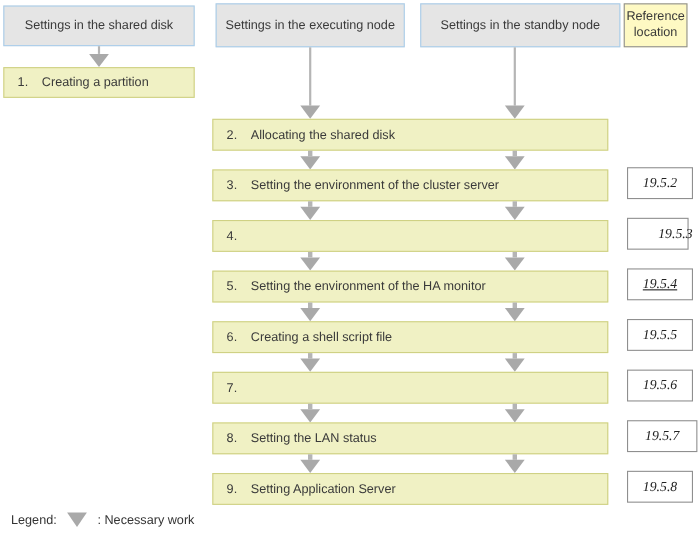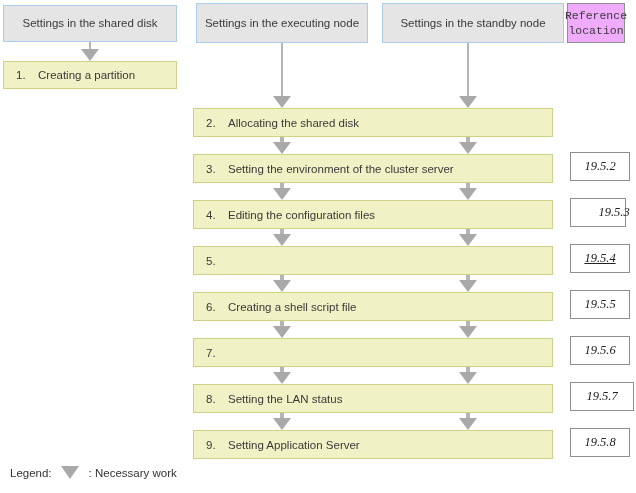--- a/index.html
+++ b/index.html
@@ -19,23 +19,22 @@
     display: flex;
     align-items: center;
     justify-content: center;
     text-align: center;
     font-size: 11.5px;
     line-height: 15px;
     box-sizing: border-box;
     padding: 0 6px;
   }
   .hdr.ref-hdr {
-    background: #f0abfc;
+    background: #fef9c3;
     border: 1px solid #8f8f8f;
-    font-family: Liberation Mono, monospace;
   }
   
   .step {
     position: absolute;
     background: #f0f1c4;
     border: 1px solid #cfd184;
     display: flex;
     align-items: center;
     box-sizing: border-box;
     font-size: 11.5px;
@@ -161,37 +160,37 @@
       <div class="stem"></div>
       <div class="head"></div>
     </div>
   <div class="arrow short" style="left:459px; top:183px; height:17px;">
       <div class="stem"></div>
       <div class="head"></div>
     </div>
 
   <div class="step" style="left:193px; top:200px; width:360px; height:29px;">
     <span class="num">4.</span>
-    <span class="lbl">Editing the configuration files</span>
   </div>
   <div class="refbox" style="left:570px; top:198px; width:56px; height:29px;padding-left:32px;">
     <span>19.5.3</span>
   </div>
 
   <div class="arrow short" style="left:273px; top:229px; height:17px;">
       <div class="stem"></div>
       <div class="head"></div>
     </div>
   <div class="arrow short" style="left:459px; top:229px; height:17px;">
       <div class="stem"></div>
       <div class="head"></div>
     </div>
 
   <div class="step" style="left:193px; top:246px; width:360px; height:29px;">
     <span class="num">5.</span>
+    <span class="lbl">Setting the environment of the HA monitor</span>
   </div>
   <div class="refbox" style="left:570px; top:244px; width:60px; height:29px;text-decoration:underline;">
     <span>19.5.4</span>
   </div>
 
   <div class="arrow short" style="left:273px; top:275px; height:17px;">
       <div class="stem"></div>
       <div class="head"></div>
     </div>
   <div class="arrow short" style="left:459px; top:275px; height:17px;">

